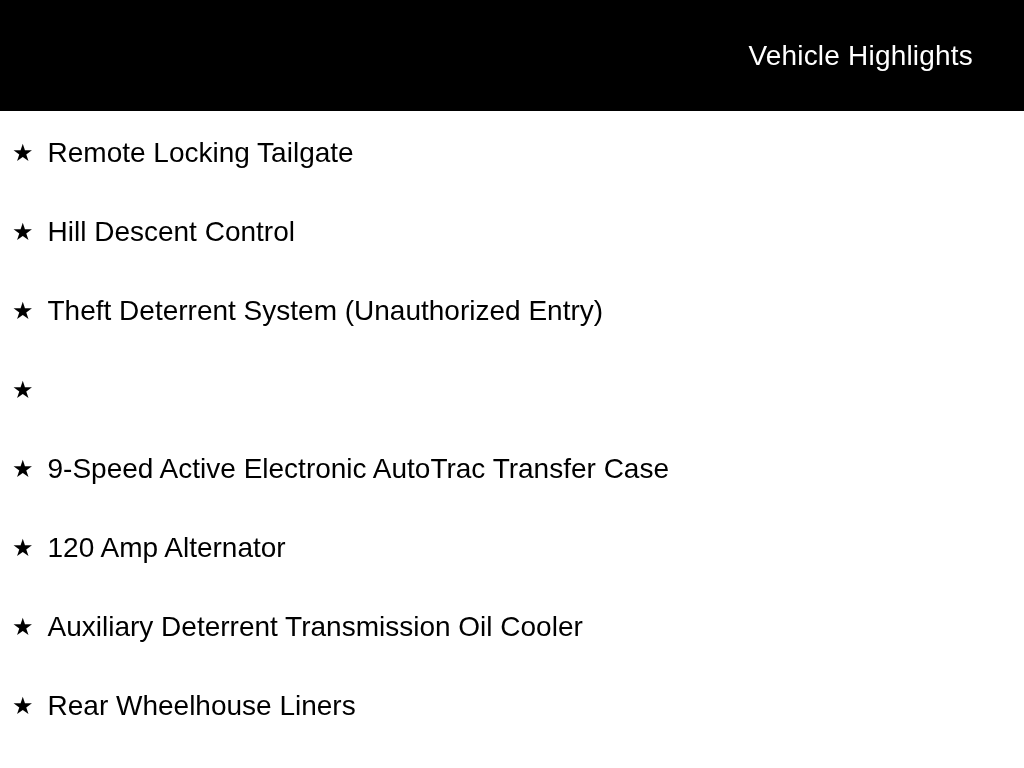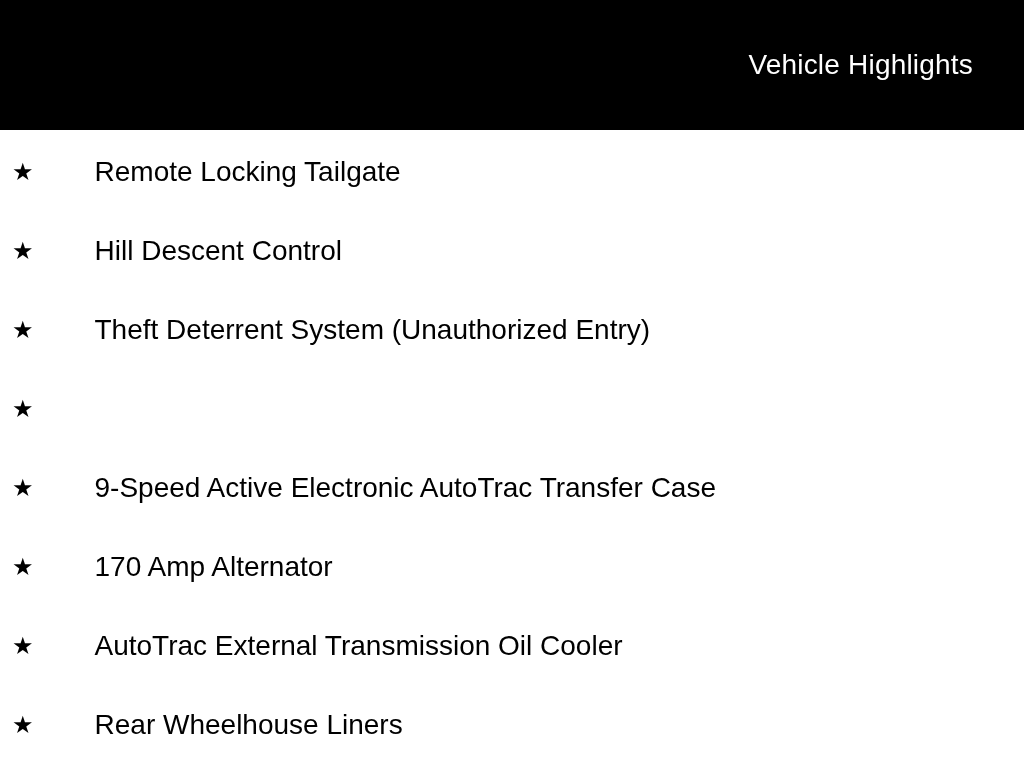--- a/index.html
+++ b/index.html
@@ -8,21 +8,21 @@
   }
   body {
     width: 1024px;
     height: 768px;
     background: #ffffff;
     font-family: "Liberation Sans", sans-serif;
     overflow: hidden;
   }
   .header {
     width: 100%;
-    height: 130px;
+    height: 111px;
     background: #000000;
     display: flex;
     align-items: center;
     justify-content: flex-end;
     padding-right: 51px;
     box-sizing: border-box;
   }
   .header-title {
     color: #ffffff;
     font-size: 28px;
@@ -45,21 +45,20 @@
   }
   .star {
     font-size: 24px;
     line-height: 1;
     margin-right: 14px;
     color: #000000;
     flex: 0 0 auto;
   }
   .item-label {
     line-height: 33px;
-    margin-left: 47px;
   }
 </style>
 </head>
 <body>
 
 <div class="header">
   <span class="header-title">Vehicle Highlights</span>
 </div>
 
 <ul class="highlights-list">
@@ -77,23 +76,23 @@
   </li>
   <li class="highlight-item">
     <span class="star">★</span>
   </li>
   <li class="highlight-item">
     <span class="star">★</span>
     <span class="item-label">9-Speed Active Electronic AutoTrac Transfer Case</span>
   </li>
   <li class="highlight-item">
     <span class="star">★</span>
-    <span class="item-label">170 Amp Alternator</span>
+    <span class="item-label">120 Amp Alternator</span>
   </li>
   <li class="highlight-item">
     <span class="star">★</span>
-    <span class="item-label">AutoTrac External Transmission Oil Cooler</span>
+    <span class="item-label">Auxiliary Deterrent Transmission Oil Cooler</span>
   </li>
   <li class="highlight-item">
     <span class="star">★</span>
     <span class="item-label">Rear Wheelhouse Liners</span>
   </li>
 </ul>
 
 </body></html>

